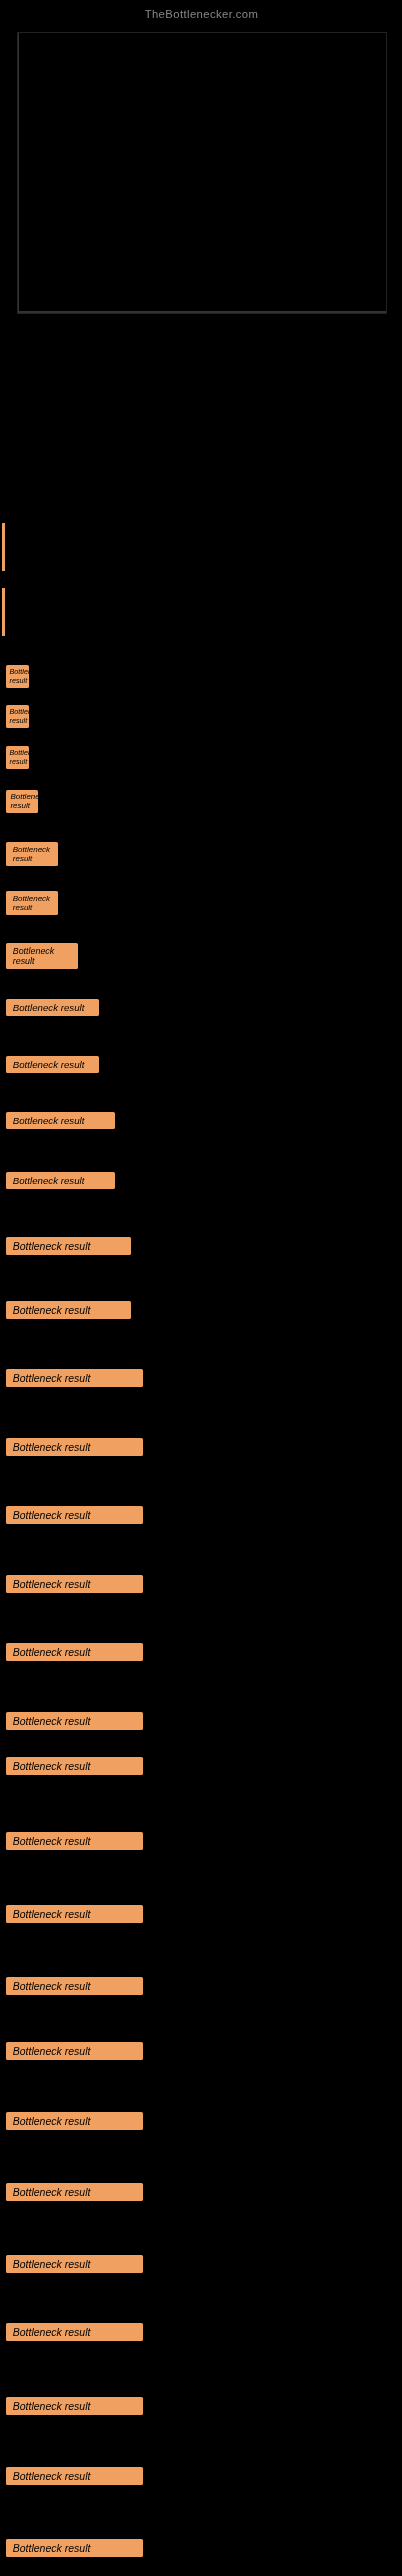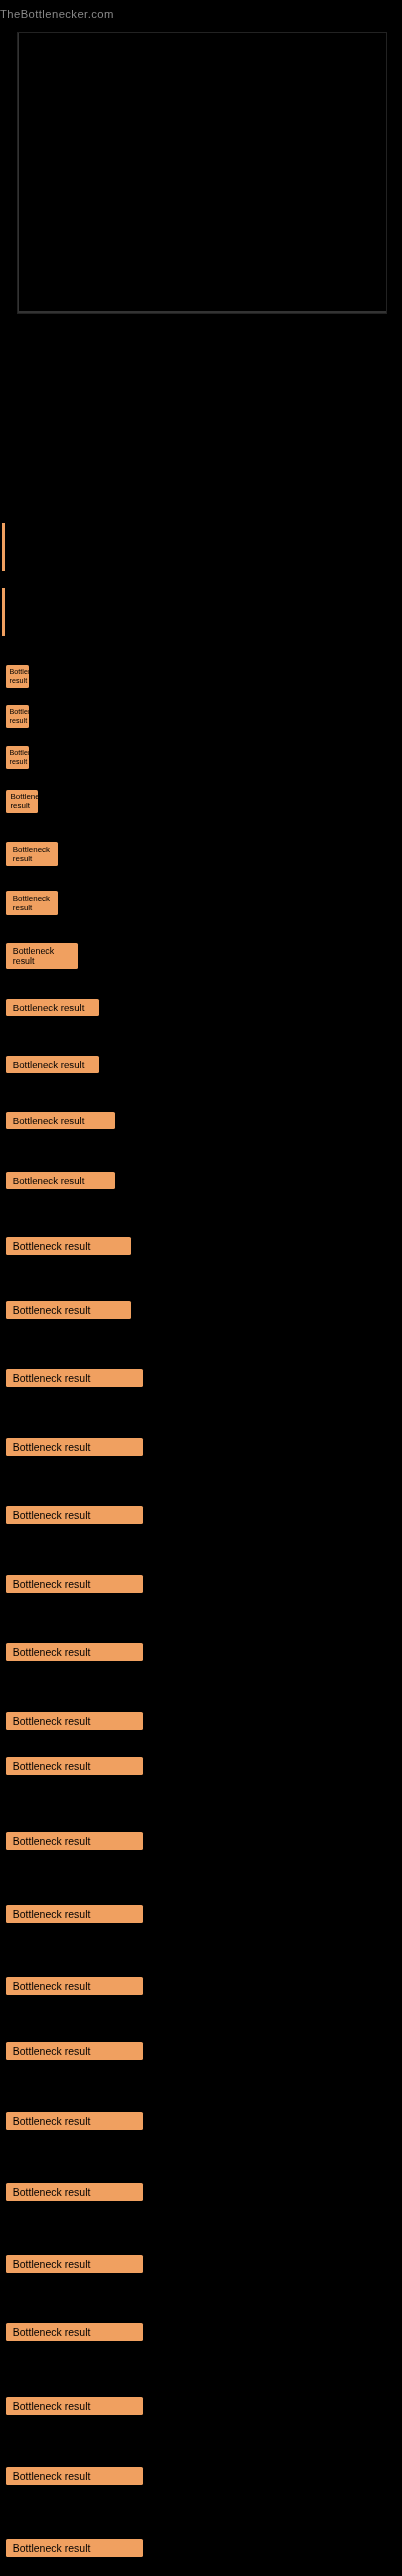--- a/index.html
+++ b/index.html
@@ -7,33 +7,34 @@
       background-color: #000;
       width: 403px;
       min-height: 2576px;
       font-family: Arial, sans-serif;
       position: relative;
       overflow-x: hidden;
     }
     .site-title {
       color: #888;
       font-size: 11.3px;
-      text-align: left;
+      text-align: center;
       padding: 8px 0 4px 0;
       letter-spacing: 0.4px;
     }
     .bottleneck-item {
       background-color: #f0a060;
       color: #000;
       font-size: 10.5px;
       font-weight: normal;
       padding: 3.2px 6.4px;
       margin: 4.8px 3.2px;
       display: inline-block;
       border-radius: 1.6px;
+      font-style: italic;
     }
     
     .item-tiny { width: 22.5px; font-size: 7.2px; padding: 2.4px 3.2px; }
     .item-xsmall { width: 32px; font-size: 8px; padding: 2.4px 4px; }
     .item-small { width: 52px; font-size: 8px; }
     .item-smallmed { width: 72px; font-size: 8.9px; }
     .item-med { width: 93px; font-size: 9.7px; }
     .item-medlarge { width: 109px; font-size: 9.7px; }
     .item-large { width: 125px; font-size: 10.5px; }
     .item-xlarge { width: 137px; font-size: 10.5px; }

